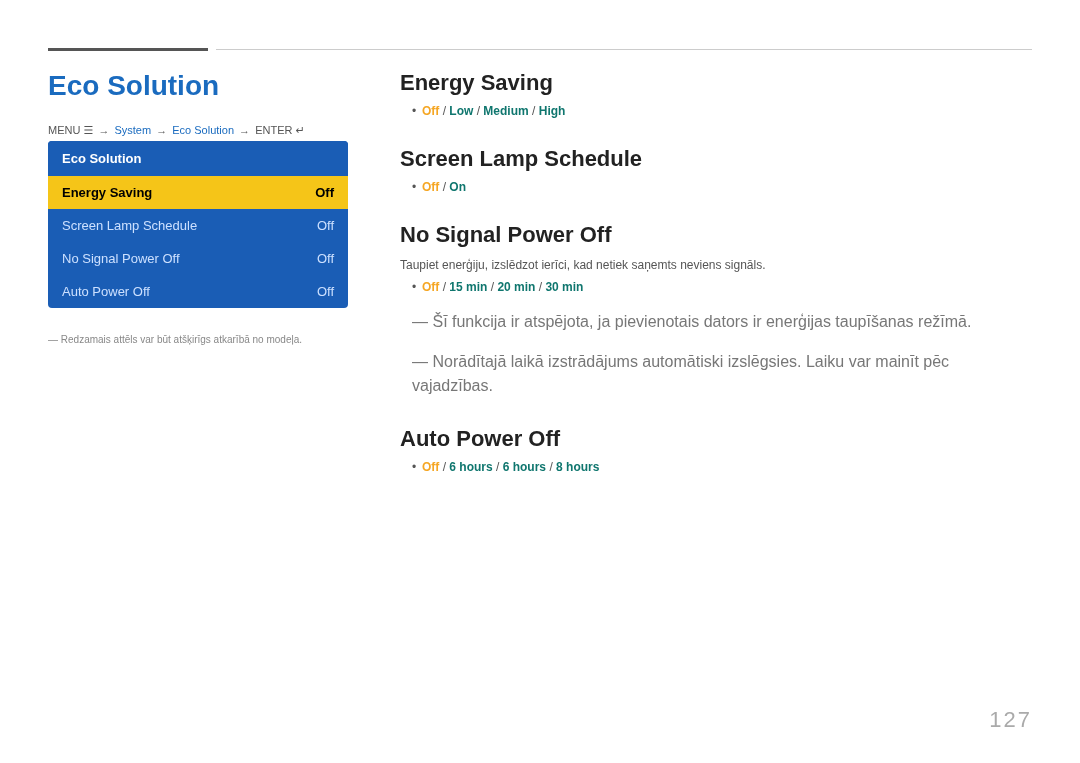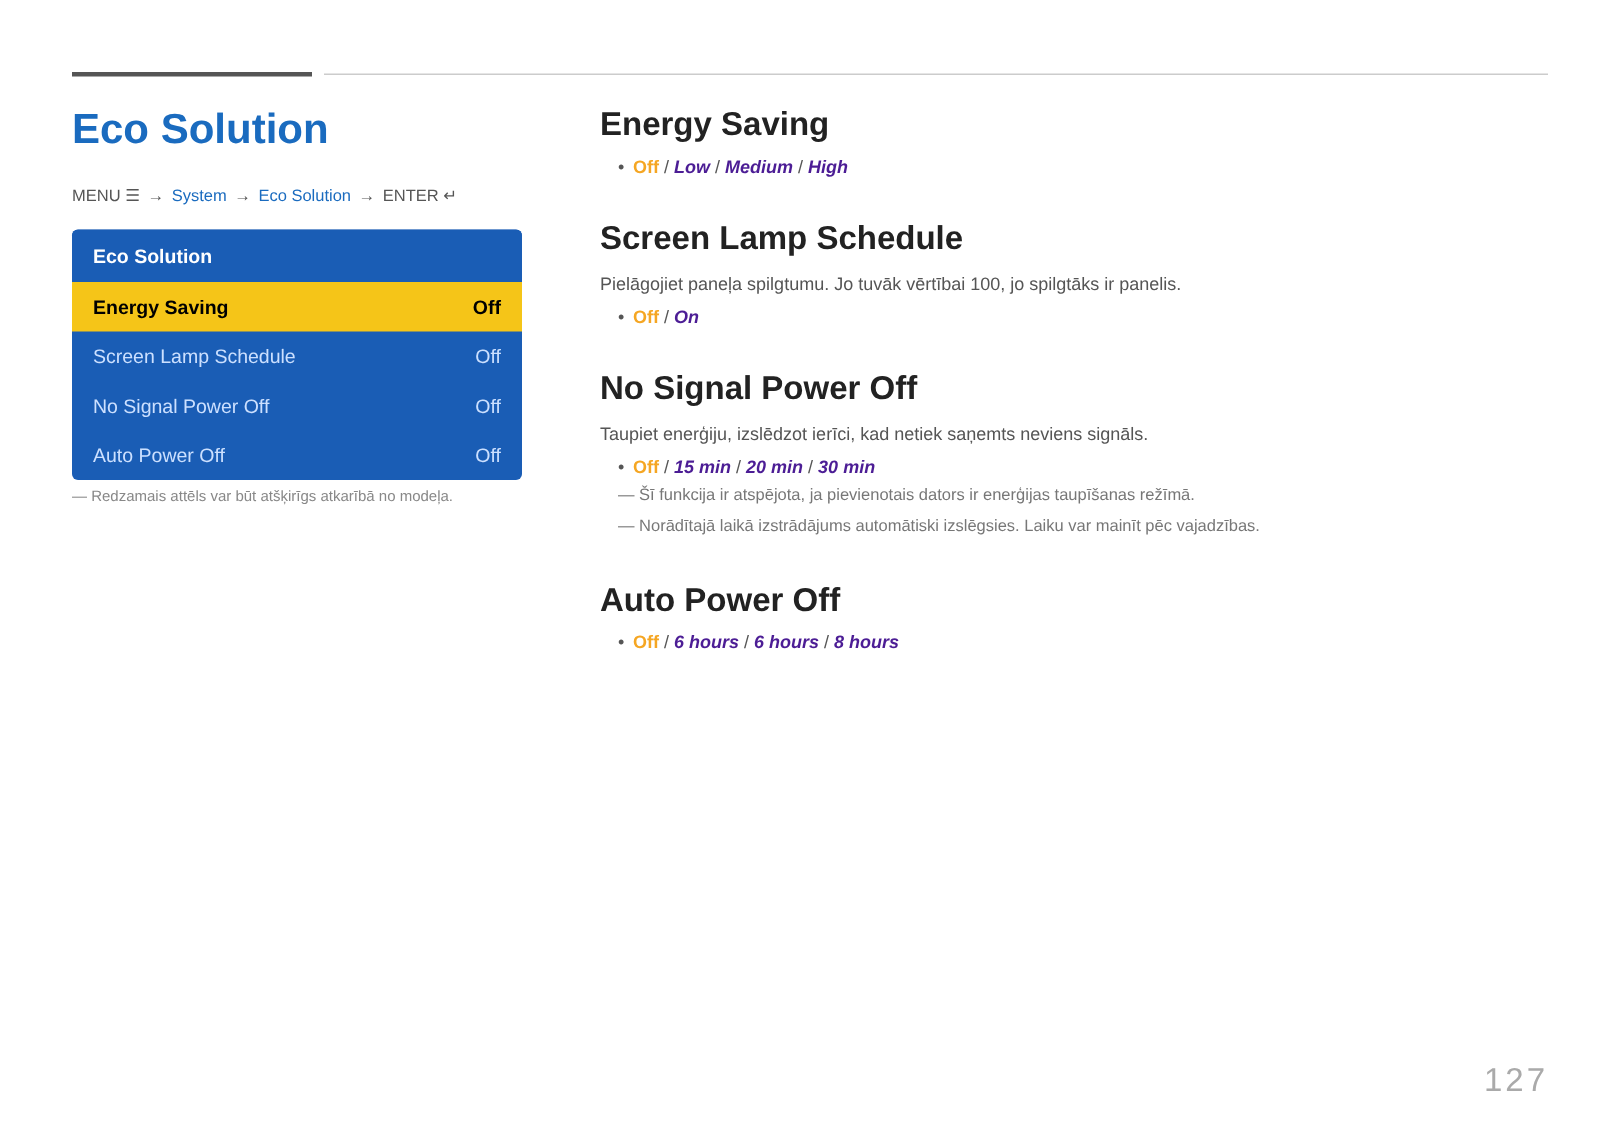--- a/index.html
+++ b/index.html
@@ -46,21 +46,21 @@
     .page-title {
       font-size: 28px;
       font-weight: bold;
       color: #1a6bbf;
       margin-bottom: 22px;
     }
 
     .breadcrumb {
       font-size: 11px;
       color: #555;
-      margin-bottom: 16px;
+      margin-bottom: 4px;
     }
     .breadcrumb .highlight {
       color: #1a6bbf;
     }
     .breadcrumb .arrow {
       margin: 0 2px;
     }
 
     
     .menu-box {
@@ -94,21 +94,21 @@
       color: #000;
     }
     .menu-item-value {
       color: #cce0ff;
       font-size: 13px;
     }
 
     .footnote {
       font-size: 10px;
       color: #888;
-      margin-top: 4px;
+      margin-top: 24px;
       line-height: 1.5;
     }
     .footnote::before {
       content: '—  ';
     }
 
     
     .right-col {
       position: absolute;
       top: 70px;
@@ -145,26 +145,26 @@
     }
     .options-list li::before {
       content: '•';
       position: absolute;
       left: 0;
       color: #555;
     }
 
     .opt-off { color: #f5a623; font-weight: bold; }
     .opt-normal { color: #555; }
-    .opt-blue { color: #4c1d95; font-weight: bold; font-style: italic; }
+    .opt-blue { color: #0f766e; font-weight: bold; }
 
     .note-line {
-      font-size: 11px;
+      font-size: 16px;
       color: #777;
-      margin-top: 4px;
+      margin-top: 16px;
       padding-left: 12px;
       line-height: 1.5;
     }
     .note-line::before {
       content: '— ';
     }
 
     
     .page-number {
       position: absolute;
@@ -226,21 +226,20 @@
     <h2 class="section-title">Energy Saving</h2>
     <ul class="options-list">
       <li>
         <span class="opt-off">Off</span><span class="opt-normal"> / </span><span class="opt-blue">Low</span><span class="opt-normal"> / </span><span class="opt-blue">Medium</span><span class="opt-normal"> / </span><span class="opt-blue">High</span>
       </li>
     </ul>
   </div>
 
   <div class="section">
     <h2 class="section-title">Screen Lamp Schedule</h2>
-    <p class="section-desc">Pielāgojiet paneļa spilgtumu. Jo tuvāk vērtībai 100, jo spilgtāks ir panelis.</p>
     <ul class="options-list">
       <li>
         <span class="opt-off">Off</span><span class="opt-normal"> / </span><span class="opt-blue">On</span>
       </li>
     </ul>
   </div>
 
   <div class="section">
     <h2 class="section-title">No Signal Power Off</h2>
     <p class="section-desc">Taupiet enerģiju, izslēdzot ierīci, kad netiek saņemts neviens signāls.</p>

